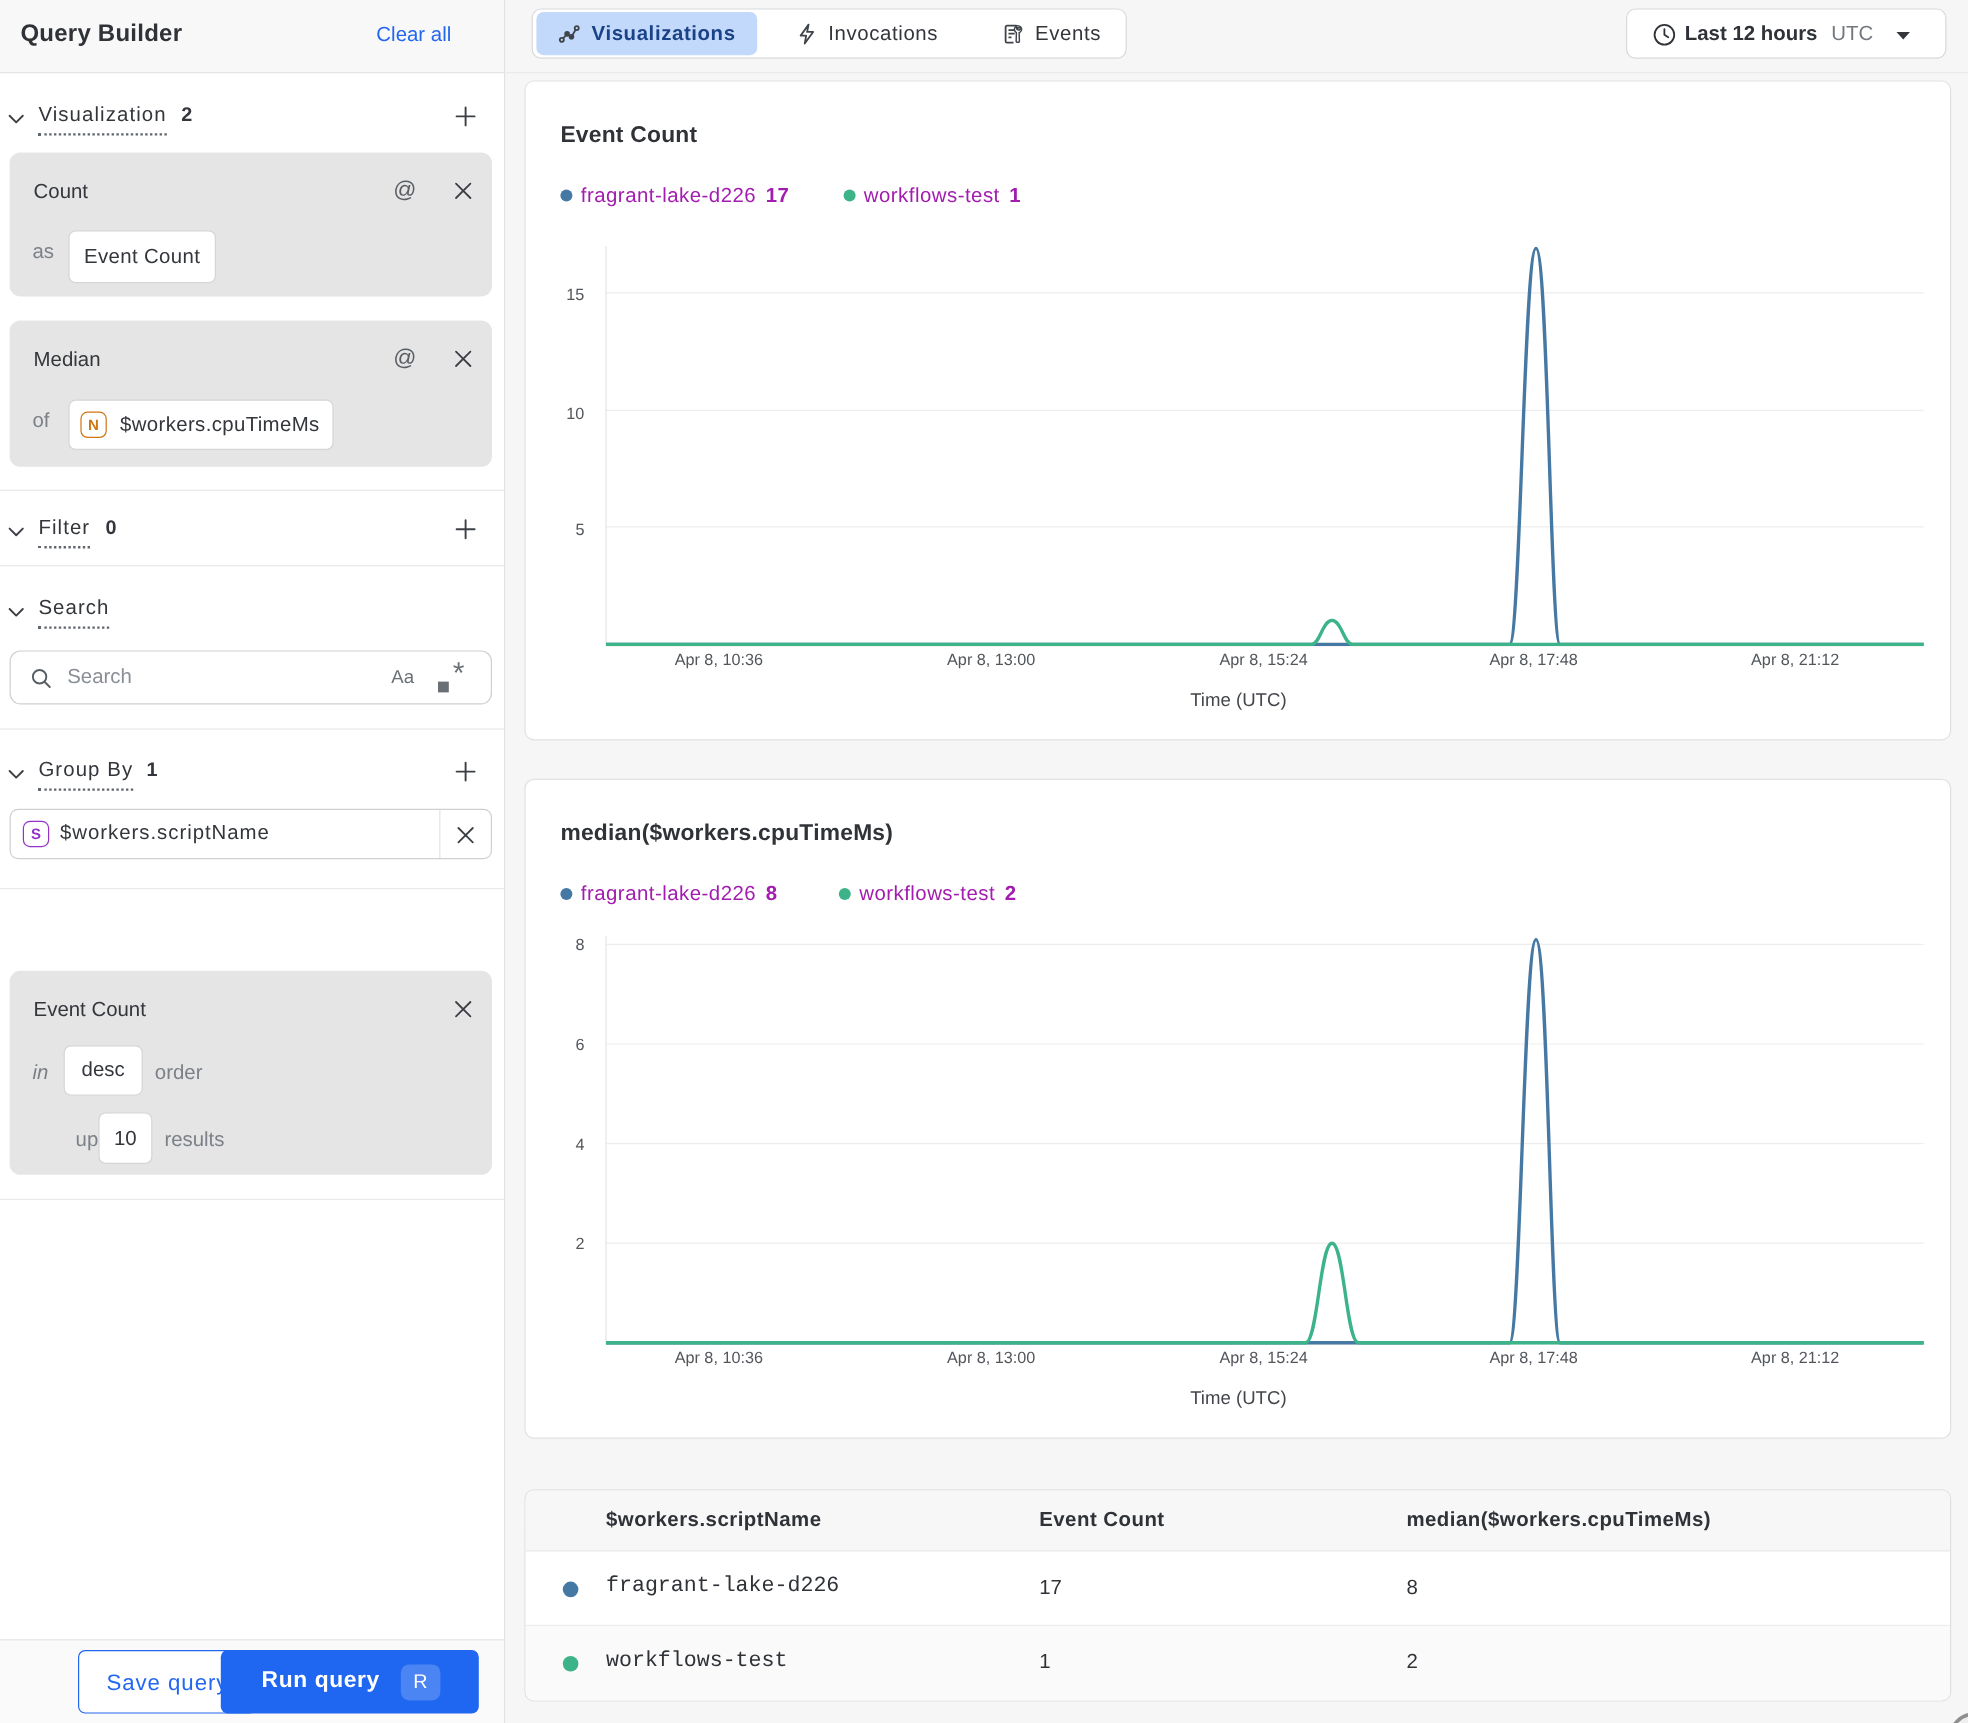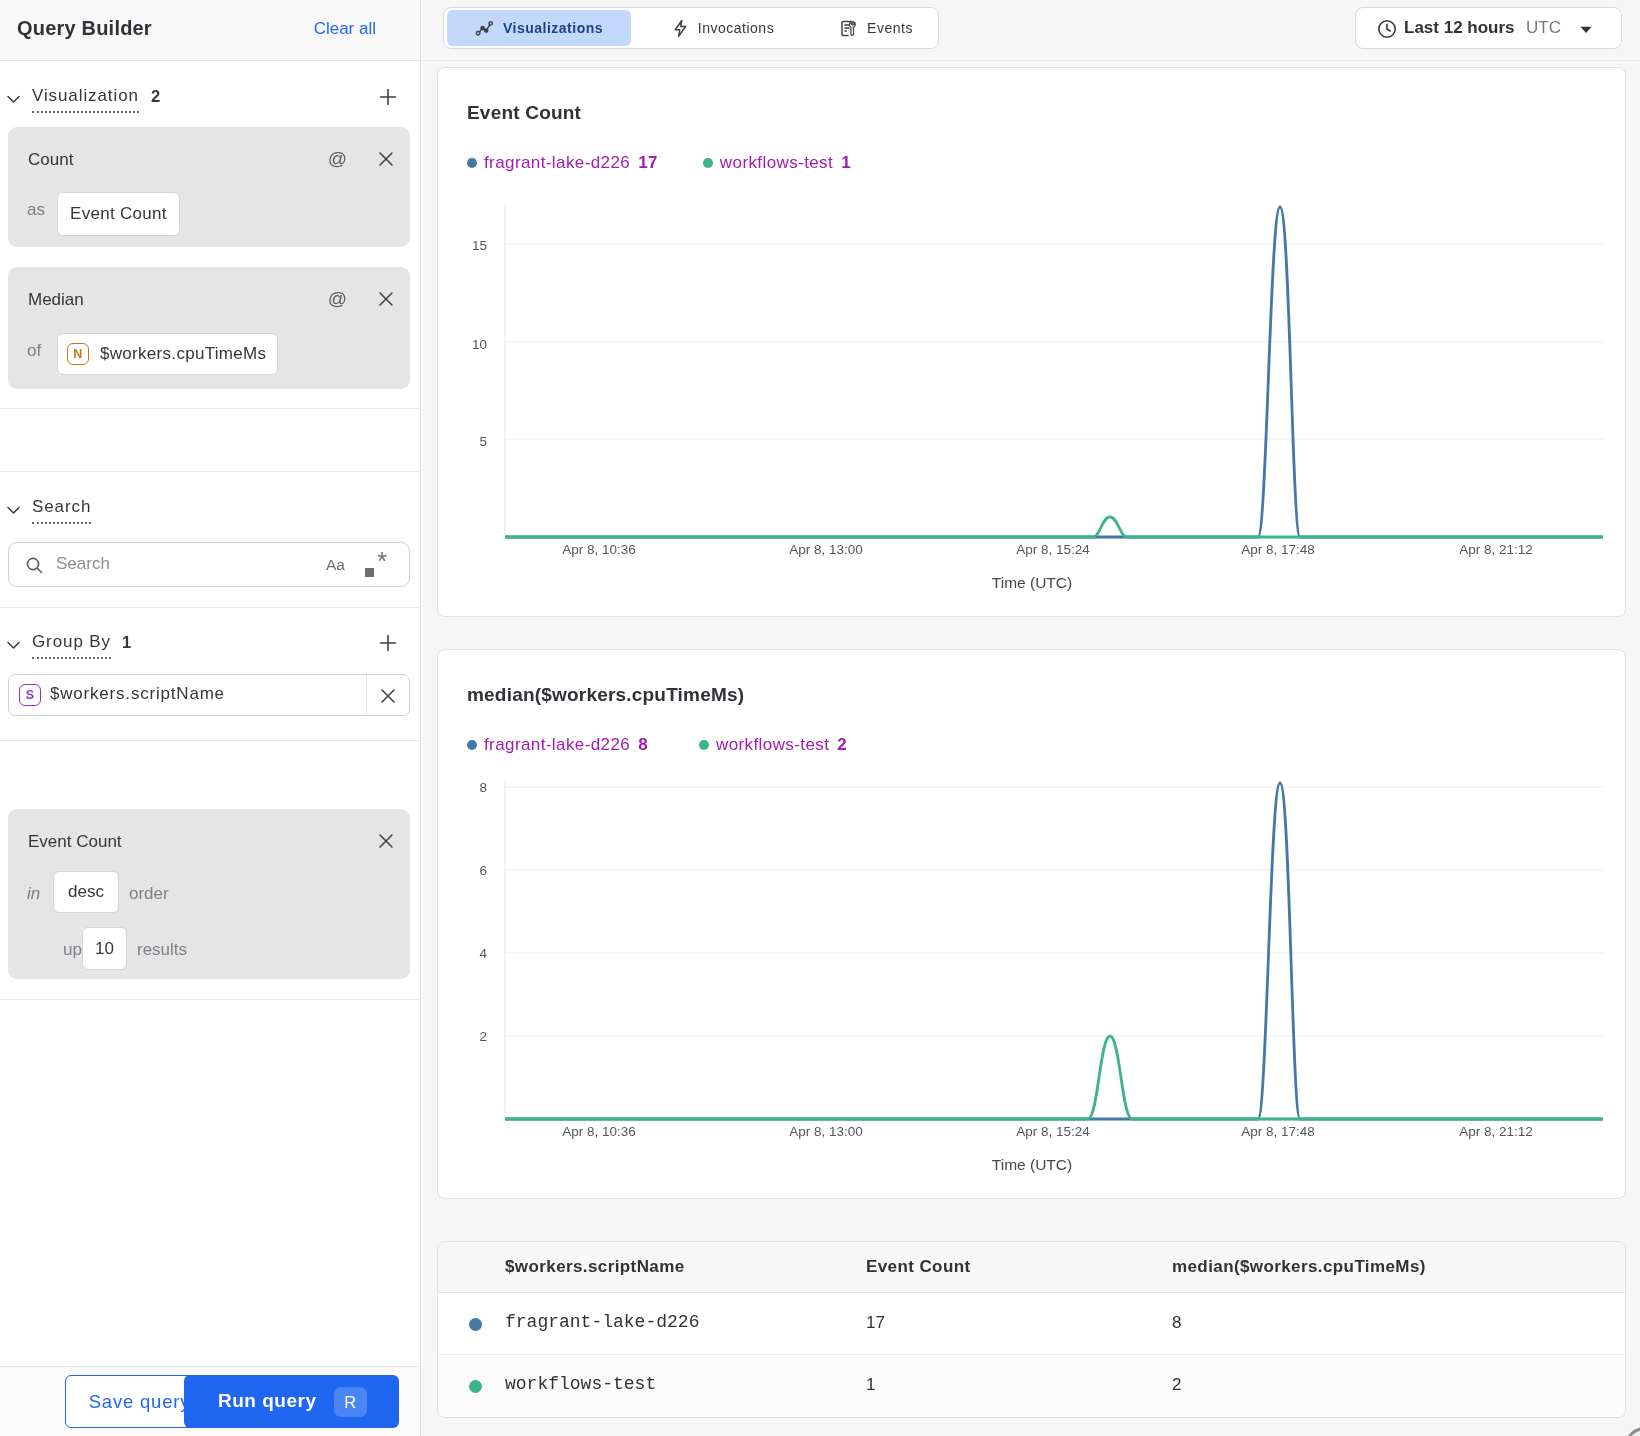--- a/index.html
+++ b/index.html
@@ -30,21 +30,21 @@
 #sb-foot { position:absolute; left:0; top:1366px; width:420px; height:70px; background:#fafafa; border-top:1px solid #e4e5e7; }
 #btn-save { position:absolute; left:17px; top:8px; width:149px; height:53px; background:#fff; border:1px solid #2366f0; border-radius:6px; color:#2366f0; font-size:18.5px; letter-spacing:0.8px; text-align:center; line-height:51px;margin-left:48px; }
 #btn-run { position:absolute; left:184px; top:8px; width:215px; height:53px; background:#1f66f0; border-radius:6px; color:#fff; font-size:19px; letter-spacing:0.5px; font-weight:600; }
 #btn-run .t { position:absolute; left:34px; top:15px; }
 #btn-run .key { position:absolute; left:150px; top:12px; width:33px; height:30px; background:rgba(255,255,255,.2); border-radius:7px; text-align:center; line-height:30px; font-size:16.5px; font-weight:400; }
 
 
 #main { position:absolute; left:421px; top:0; width:1219px; height:1436px; background:#f6f6f7; }
 #toolbar { position:absolute; left:0; top:0; width:1219px; height:61px; border-bottom:1px solid #eaeaec; }
 #tabs { position:absolute; left:22px; top:7px; width:496px; height:42px; background:#fff; border:1px solid #d8d9db; border-radius:8px; display:flex; }
-.tab { display:flex; align-items:center; justify-content:center; gap:9px; font-size:14px; letter-spacing:0.5px; color:#33363b; height:36px; margin:2px 0; border-radius:6px; }
+.tab { display:flex; align-items:center; justify-content:center; gap:9px; font-size:17px; letter-spacing:0.5px; color:#33363b; height:36px; margin:2px 0; border-radius:6px; }
 #tab1 { width:184px; margin-left:3px; background:#c3d9fb; color:#1a4287; font-weight:600; }
 #tab2 { width:184px; }
 #tab3 { width:122px; }
 #timebtn { position:absolute; left:934px; top:7px; width:267px; height:42px; background:#fff; border:1px solid #d8d9db; border-radius:8px; }
 
 
 .card { position:absolute; background:#fff; border:1px solid #e0e1e3; border-radius:8px; }
 .card h2 { position:absolute; left:29px; top:34px; font-size:19px; font-weight:700; color:#2f3237; letter-spacing:0.2px; }
 .legend { position:absolute; left:29px; top:85px; display:flex; align-items:center; font-size:17px; letter-spacing:0.4px; color:#a21caf; }
 .ldot { width:10px; height:10px; border-radius:50%; margin-right:7px; flex:none; }
@@ -225,20 +225,32 @@
           </svg>
         </span>
       <span class="lbl" style="position:absolute; left:19px; top:74px;">of</span>
       <span class="wbox" style="position:absolute; left:49px; top:66px; height:42px; padding:0 11px 0 9px; font-size:17px; letter-spacing:0.3px; color:#33363b;">
         <span style="display:inline-flex; align-items:center; justify-content:center; width:22px; height:22px; border:1.6px solid #cf7511; border-radius:6px; color:#cf7511; font-size:12.5px; font-weight:700; margin-right:11px;">N</span>$workers.cpuTimeMs
       </span>
     </div>
 
     <div class="divider" style="top:408px;"></div>
 
+    <div class="sect-head" style="top:430px;">
+      <span class="chev">
+          <svg width="15" height="12" viewBox="0 0 15 12">
+            <path d="M2 3.5 L7.5 9 L13 3.5" fill="none" stroke="#3c4045" stroke-width="1.6" stroke-linecap="round" stroke-linejoin="round"></path>
+          </svg>
+        </span>
+      <span class="sect-title">Filter</span>
+      <span class="sect-num" style="left:88px;">0</span>
+      <span class="plus"><svg width="18" height="18" viewBox="0 0 18 18">
+            <path d="M9 1.5 V16.5 M1.5 9 H16.5" stroke="#3c4045" stroke-width="1.6" stroke-linecap="round"></path>
+          </svg></span>
+    </div>
 
     <div class="divider" style="top:471px;"></div>
 
     <div class="sect-head" style="top:497px;">
       <span class="chev">
           <svg width="15" height="12" viewBox="0 0 15 12">
             <path d="M2 3.5 L7.5 9 L13 3.5" fill="none" stroke="#3c4045" stroke-width="1.6" stroke-linecap="round" stroke-linejoin="round"></path>
           </svg>
         </span>
       <span class="sect-title">Search</span>

